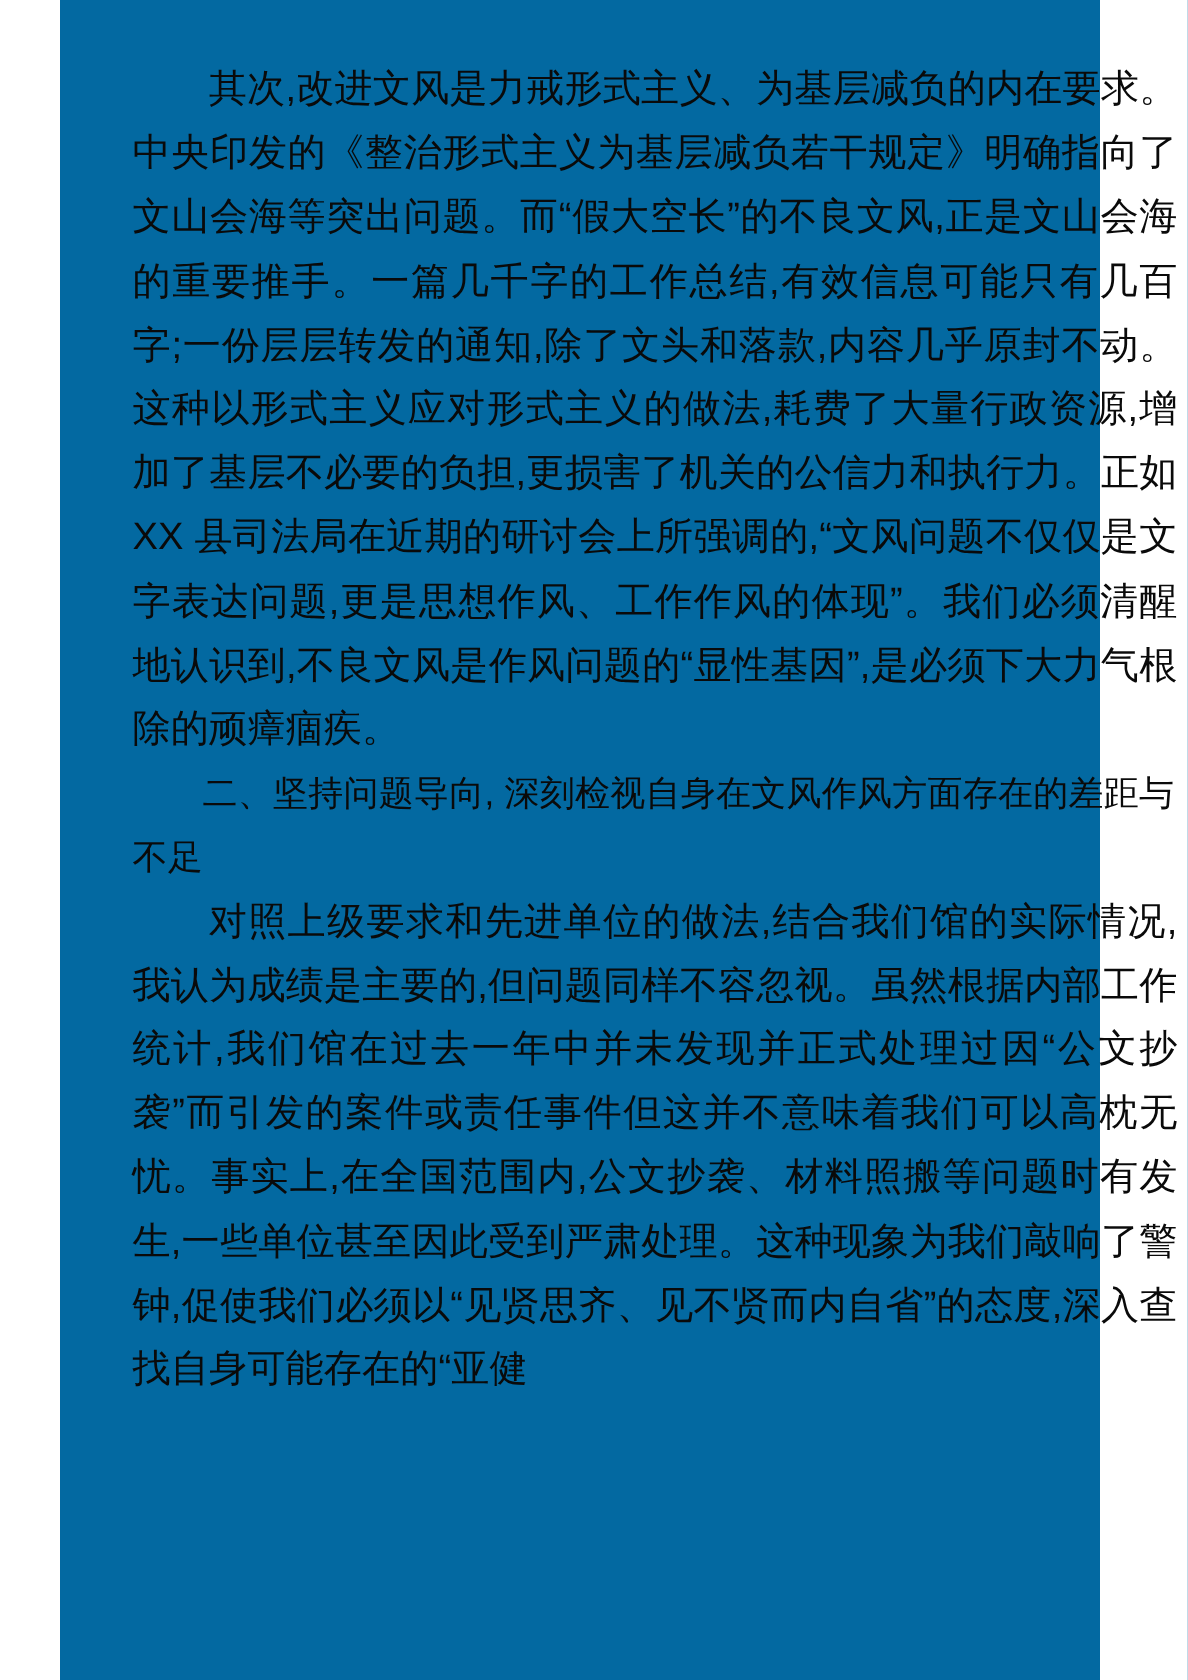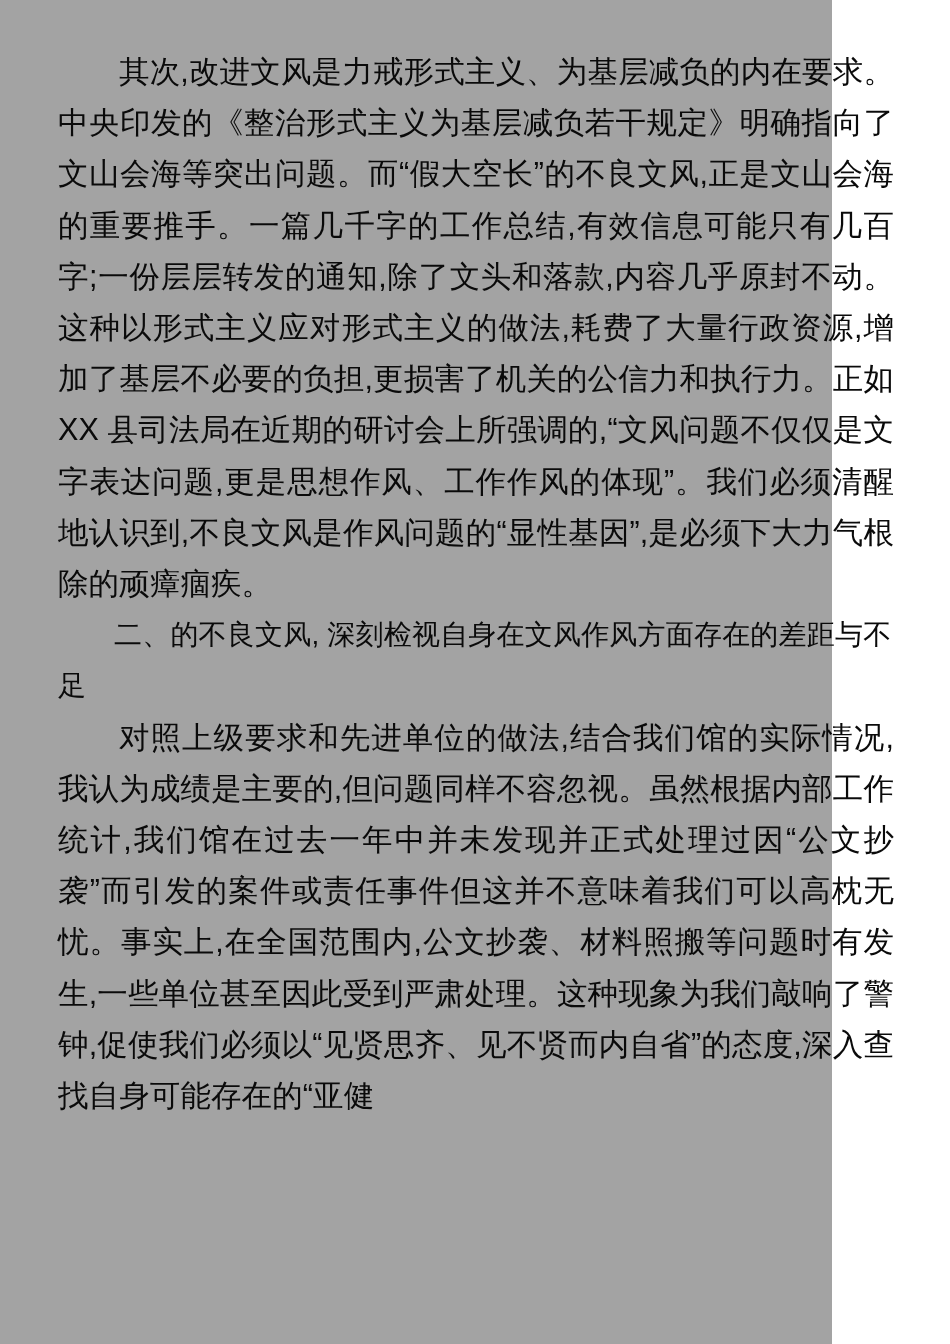--- a/index.html
+++ b/index.html
@@ -12,22 +12,23 @@
     height: 1344px;
     overflow: hidden;
     font-family: "Liberation Sans", "DejaVu Sans", sans-serif;
     color: #000000;
     -webkit-font-smoothing: antialiased;
   }
   .page {
     position: relative;
     width: 832px;
     height: 1344px;
-    background: #a3a3a3;
+    background: #0369a1;
     box-sizing: border-box;
+    margin-left: 48px;
   }
   .doc-body {
     position: absolute;
     left: 58px;
     top: 46px;
     width: 836px;
   }
   p.para {
     margin: 0;
     padding: 0;
@@ -53,18 +54,18 @@
 </style>
 </head>
 <body>
 
 <div class="page">
   <div class="doc-body">
 
     <p class="para">其次,改进文风是力戒形式主义、为基层减负的内在要求。中央印发的《整治形式主义为基层减负若干规定》明确指向了文山会海等突出问题。而“假大空长”的不良文风,正是文山会海的重要推手。一篇几千字的工作总结,有效信息可能只有几百字;一份层层转发的通知,除了文头和落款,内容几乎原封不动。这种以形式主义应对形式主义的做法,耗费了大量行政资源,增加了基层不必要的负担,更损害了机关的公信力和执行力。正如 XX 县司法局在近期的研讨会上所强调的,“文风问题不仅仅是文字表达问题,更是思想作风、工作作风的体现”。我们必须清醒地认识到,不良文风是作风问题的“显性基因”,是必须下大力气根除的顽瘴痼疾。</p>
 
 
-    <p class="heading">二、的不良文风, 深刻检视自身在文风作风方面存在的差距与不足</p>
+    <p class="heading">二、坚持问题导向, 深刻检视自身在文风作风方面存在的差距与不足</p>
 
     <p class="para">对照上级要求和先进单位的做法,结合我们馆的实际情况,我认为成绩是主要的,但问题同样不容忽视。虽然根据内部工作统计,我们馆在过去一年中并未发现并正式处理过因“公文抄袭”而引发的案件或责任事件但这并不意味着我们可以高枕无忧。事实上,在全国范围内,公文抄袭、材料照搬等问题时有发生,一些单位甚至因此受到严肃处理。这种现象为我们敲响了警钟,促使我们必须以“见贤思齐、见不贤而内自省”的态度,深入查找自身可能存在的“亚健</p>
 
   </div>
 </div>
 
 </body></html>

